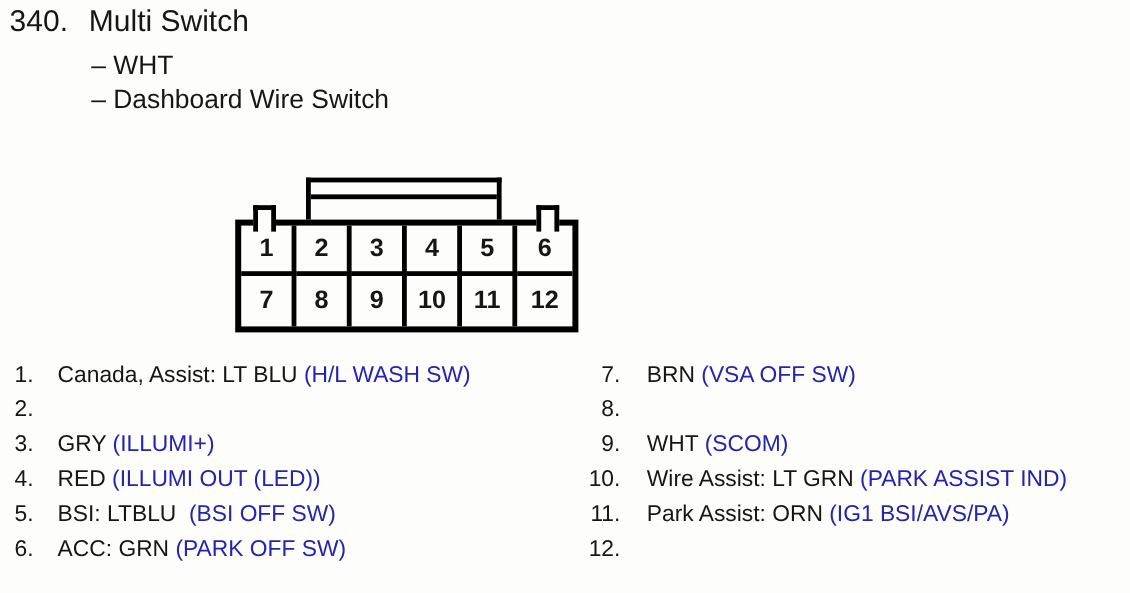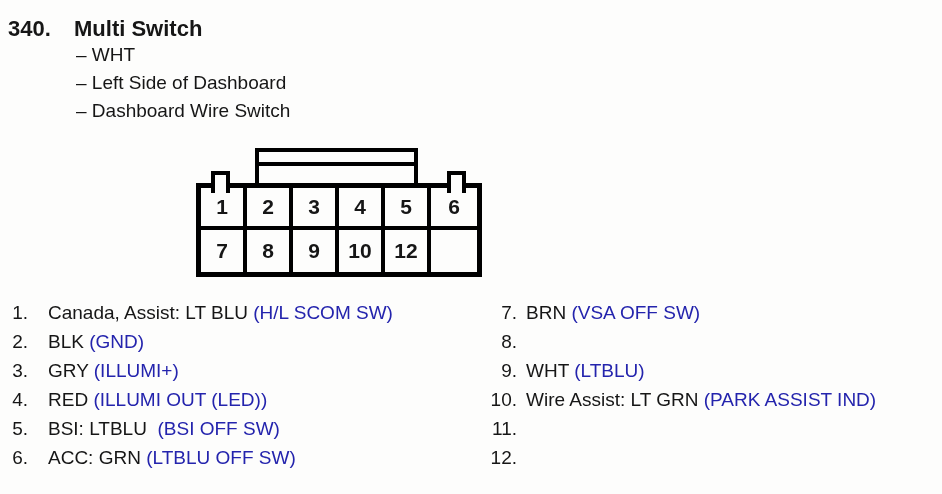--- a/index.html
+++ b/index.html
@@ -7,24 +7,24 @@
     --ink:#161616;
     --paper:#fdfdfc;
   }
   html,body{margin:0;padding:0;}
   body{
     width:942px;height:494px;position:relative;overflow:hidden;
     background:var(--paper);color:var(--ink);
     font-family:"Liberation Sans", sans-serif;
   }
   
-  .title-row{position:absolute;left:8px;top:15px;display:flex;font-weight:bold;font-size:22px;line-height:28px;}
+  .title-row{position:absolute;left:8px;top:4px;display:flex;font-weight:normal;font-size:25px;line-height:28px;}
   .title-num{width:66px;}
   
-  .details{position:absolute;left:76px;top:41px;font-size:19px;line-height:28px;}
+  .details{position:absolute;left:76px;top:41px;font-size:22px;line-height:28px;}
   
   .connector{position:absolute;left:196px;top:148px;width:286px;height:129px;}
   .latch{position:absolute;left:59px;top:0;width:163px;height:36px;box-sizing:border-box;
          border:4px solid #000;border-bottom:none;z-index:1;}
   .latch-band{position:absolute;left:0;right:0;top:10px;height:4px;background:#000;}
   .notch{position:absolute;top:23px;width:19px;height:22px;box-sizing:border-box;
          border:4px solid #000;border-bottom:none;background:var(--paper);z-index:3;}
   .notch-left{left:15px;}
   .notch-right{left:251px;}
   .conn-body{position:absolute;left:0;top:35px;width:286px;height:94px;box-sizing:border-box;
@@ -37,100 +37,100 @@
   .cell:nth-child(n+7){border-bottom:none;}
   
   .pin-list{position:absolute;top:298px;font-size:19px;line-height:29px;}
   .pin-list-left{left:5px;}
   .pin-list-right{left:480px;}
   .pin-row{display:flex;}
   .pin-num{text-align:right;flex:none;}
   .pin-list-left .pin-num{width:23px;}
   .pin-list-left .pin-text{margin-left:20px;}
   .pin-list-right .pin-num{width:37px;}
-  .pin-list-right .pin-text{margin-left:9px;text-align:right;}
+  .pin-list-right .pin-text{margin-left:22px;text-align:right;}
   .pin-signal{color:var(--signal-blue);}
 </style>
 </head>
 <body>
 
 <div class="title-row">
   <span class="title-num">340.</span>
   <span>Multi Switch</span>
 </div>
 
 <div class="details">
   <div>– WHT</div>
-  <div>– Left Side of Dashboard</div>
   <div>– Dashboard Wire Switch</div>
 </div>
 
 <div class="connector">
   <div class="latch">
     <div class="latch-band"></div>
   </div>
   <div class="notch notch-left"></div>
   <div class="notch notch-right"></div>
   <div class="conn-body">
     <div class="cell">1</div>
     <div class="cell">2</div>
     <div class="cell">3</div>
     <div class="cell">4</div>
     <div class="cell">5</div>
     <div class="cell">6</div>
     <div class="cell">7</div>
     <div class="cell">8</div>
     <div class="cell">9</div>
     <div class="cell">10</div>
+    <div class="cell">11</div>
     <div class="cell">12</div>
   </div>
 </div>
 
 <div class="pin-list pin-list-left">
   <div class="pin-row">
     <span class="pin-num">1.</span>
-    <span class="pin-text"><span>Canada, Assist: LT BLU</span> <span class="pin-signal">(H/L SCOM SW)</span></span>
+    <span class="pin-text"><span>Canada, Assist: LT BLU</span> <span class="pin-signal">(H/L WASH SW)</span></span>
   </div>
   <div class="pin-row">
     <span class="pin-num">2.</span>
-    <span class="pin-text"><span>BLK</span> <span class="pin-signal">(GND)</span></span>
   </div>
   <div class="pin-row">
     <span class="pin-num">3.</span>
     <span class="pin-text"><span>GRY</span> <span class="pin-signal">(ILLUMI+)</span></span>
   </div>
   <div class="pin-row">
     <span class="pin-num">4.</span>
     <span class="pin-text"><span>RED</span> <span class="pin-signal">(ILLUMI OUT (LED))</span></span>
   </div>
   <div class="pin-row">
     <span class="pin-num">5.</span>
     <span class="pin-text"><span>BSI: LTBLU&nbsp;</span> <span class="pin-signal">(BSI OFF SW)</span></span>
   </div>
   <div class="pin-row">
     <span class="pin-num">6.</span>
-    <span class="pin-text"><span>ACC: GRN</span> <span class="pin-signal">(LTBLU OFF SW)</span></span>
+    <span class="pin-text"><span>ACC: GRN</span> <span class="pin-signal">(PARK OFF SW)</span></span>
   </div>
 </div>
 
 <div class="pin-list pin-list-right">
   <div class="pin-row">
     <span class="pin-num">7.</span>
     <span class="pin-text"><span>BRN</span> <span class="pin-signal">(VSA OFF SW)</span></span>
   </div>
   <div class="pin-row">
     <span class="pin-num">8.</span>
   </div>
   <div class="pin-row">
     <span class="pin-num">9.</span>
-    <span class="pin-text"><span>WHT</span> <span class="pin-signal">(LTBLU)</span></span>
+    <span class="pin-text"><span>WHT</span> <span class="pin-signal">(SCOM)</span></span>
   </div>
   <div class="pin-row">
     <span class="pin-num">10.</span>
     <span class="pin-text"><span>Wire Assist: LT GRN</span> <span class="pin-signal">(PARK ASSIST IND)</span></span>
   </div>
   <div class="pin-row">
     <span class="pin-num">11.</span>
+    <span class="pin-text"><span>Park Assist: ORN</span> <span class="pin-signal">(IG1 BSI/AVS/PA)</span></span>
   </div>
   <div class="pin-row">
     <span class="pin-num">12.</span>
   </div>
 </div>
 
 </body></html>

